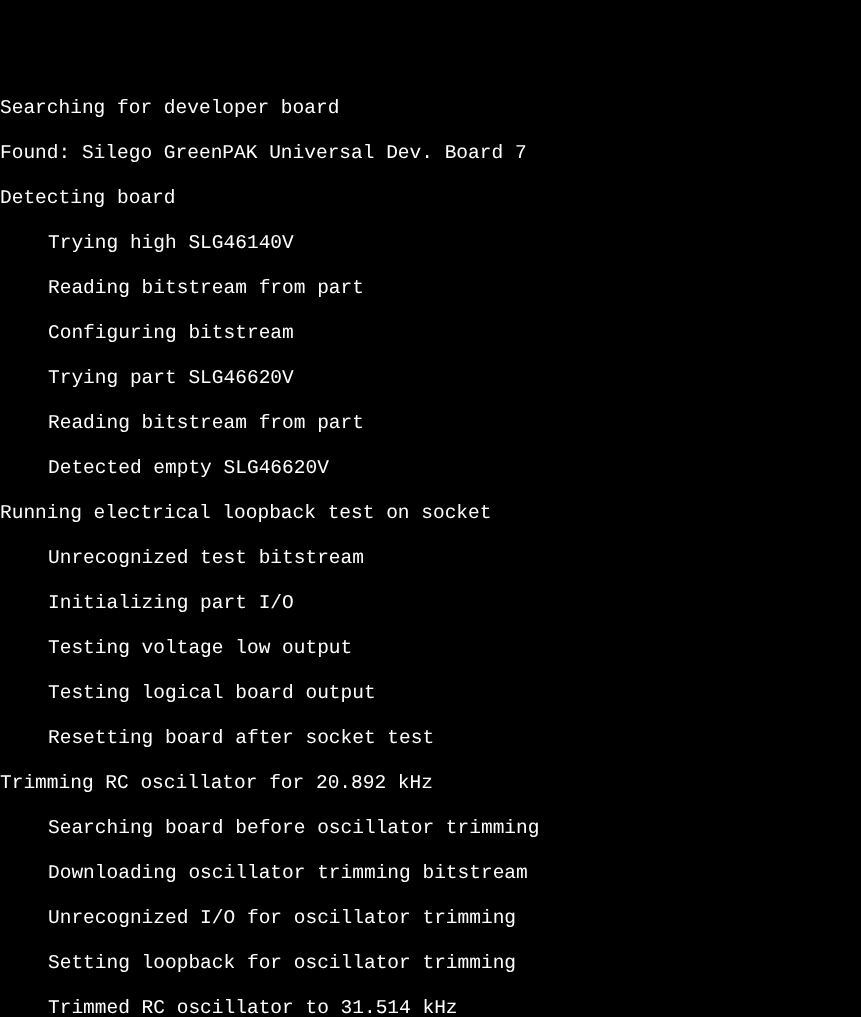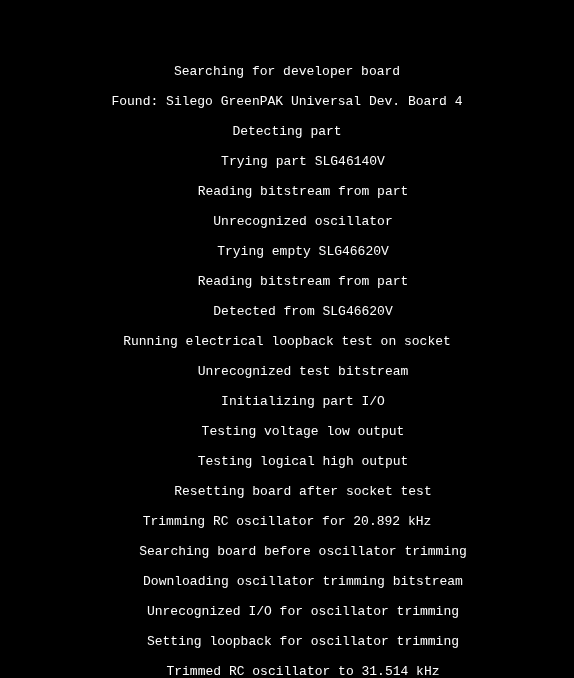--- a/index.html
+++ b/index.html
@@ -14,45 +14,44 @@
       font-size: 13px;
       line-height: 15px;
       width: 574px;
       height: 678px;
       overflow: hidden;
       white-space: pre;
       padding: 4px 0 0 0;
     }
     .line {
       display: block;
-      text-align: center;
     }
     .indent1 {
       padding-left: 32px;
     }
   </style>
 </head>
 <body>
 
 
 
 <span class="line">Searching for developer board</span>
-<span class="line">Found: Silego GreenPAK Universal Dev. Board 4</span>
-<span class="line">Detecting part</span>
-<span class="line indent1">Trying part SLG46140V</span>
+<span class="line">Found: Silego GreenPAK Universal Dev. Board 7</span>
+<span class="line">Detecting board</span>
+<span class="line indent1">Trying high SLG46140V</span>
 <span class="line indent1">Reading bitstream from part</span>
-<span class="line indent1">Unrecognized oscillator</span>
-<span class="line indent1">Trying empty SLG46620V</span>
+<span class="line indent1">Configuring bitstream</span>
+<span class="line indent1">Trying part SLG46620V</span>
 <span class="line indent1">Reading bitstream from part</span>
-<span class="line indent1">Detected from SLG46620V</span>
+<span class="line indent1">Detected empty SLG46620V</span>
 <span class="line">Running electrical loopback test on socket</span>
 <span class="line indent1">Unrecognized test bitstream</span>
 <span class="line indent1">Initializing part I/O</span>
 <span class="line indent1">Testing voltage low output</span>
-<span class="line indent1">Testing logical high output</span>
+<span class="line indent1">Testing logical board output</span>
 <span class="line indent1">Resetting board after socket test</span>
 <span class="line">Trimming RC oscillator for 20.892 kHz</span>
 <span class="line indent1">Searching board before oscillator trimming</span>
 <span class="line indent1">Downloading oscillator trimming bitstream</span>
 <span class="line indent1">Unrecognized I/O for oscillator trimming</span>
 <span class="line indent1">Setting loopback for oscillator trimming</span>
 <span class="line indent1">Trimmed RC oscillator to 31.514 kHz</span>
 
 
 

